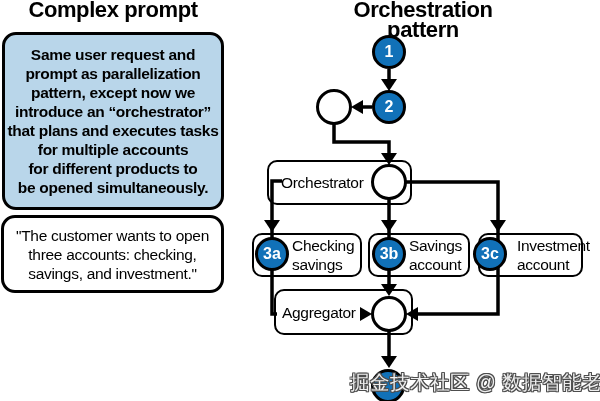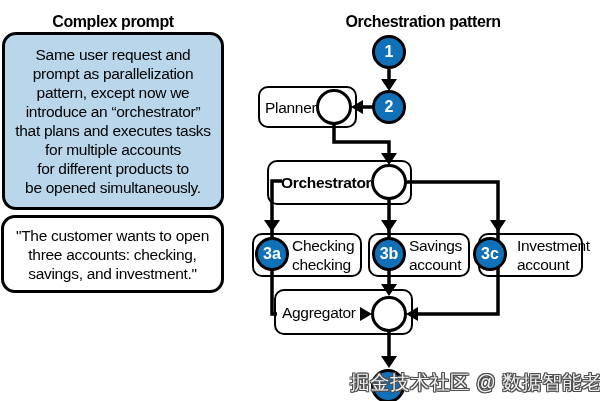--- a/index.html
+++ b/index.html
@@ -6,41 +6,41 @@
     --blue:#1171b8;
     --infobg:#b9d6ea;
     --ink:#000;
   }
   html,body{margin:0;padding:0;background:#fff;}
   .page{
     position:relative;width:600px;height:401px;background:#fff;overflow:hidden;
     font-family:"Liberation Sans",sans-serif;color:var(--ink);
   }
   .title{
-    position:absolute;top:12px;font-weight:bold;font-size:16px;line-height:20px;
+    position:absolute;top:0;font-weight:bold;font-size:22px;line-height:20px;
     text-align:center;letter-spacing:-0.4px;
   }
   .title.left{left:2px;width:222px;}
   .title.right{left:318px;width:210px;}
   .big-box{
     position:absolute;box-sizing:border-box;border:3px solid var(--ink);
     border-radius:14px;display:flex;align-items:center;justify-content:center;
     text-align:center;white-space:pre-line;font-size:15.5px;line-height:19px;
     letter-spacing:-0.3px;
   }
-  .info-box{left:2px;top:32px;width:222px;height:178px;background:var(--infobg);}
+  .info-box{left:2px;top:32px;width:222px;height:178px;background:var(--infobg);font-weight:bold;}
   .quote-box{left:1px;top:215px;width:223px;height:78px;background:#fff;}
   .nodebox{
     position:absolute;box-sizing:border-box;border:2.4px solid var(--ink);
     border-radius:10px;background:#fff;display:flex;align-items:center;
     font-size:15.5px;letter-spacing:-0.3px;z-index:1;
   }
   .nodebox .lbl{white-space:pre-line;line-height:19px;}
   .planner{left:258px;top:86px;width:99px;height:42px;padding-left:5px;}
-  .orchestrator{left:267px;top:160px;width:145px;height:45px;padding-left:12px;font-weight:bold;}
+  .orchestrator{left:267px;top:160px;width:145px;height:45px;padding-left:12px;}
   .aggregator{left:274px;top:289px;width:139px;height:46px;padding-left:6px;}
   .checking{left:252px;top:233px;width:110px;height:44px;}
   .checking .lbl{margin-left:38px;}
   .savings{left:368px;top:233px;width:102px;height:44px;}
   .savings .lbl{margin-left:39px;}
   .investment{left:478px;top:233px;width:105px;height:44px;}
   .investment .lbl{margin-left:37px;}
   .wires{position:absolute;left:0;top:0;z-index:2;pointer-events:none;}
   .circle{
     position:absolute;box-sizing:border-box;border:3px solid var(--ink);
@@ -78,29 +78,26 @@
 be opened simultaneously.</div>
   </div>
   <div class="big-box quote-box">
     <div>"The customer wants to open
 three accounts: checking,
 savings, and investment."</div>
   </div>
 
   <div class="title right">Orchestration pattern</div>
 
-  <div class="nodebox planner">
-    <span class="lbl">Planner</span>
-  </div>
   <div class="nodebox orchestrator">
     <span class="lbl">Orchestrator</span>
   </div>
   <div class="nodebox checking">
     <span class="lbl">Checking
-checking</span>
+savings</span>
   </div>
   <div class="nodebox savings">
     <span class="lbl">Savings
 account</span>
   </div>
   <div class="nodebox investment">
     <span class="lbl">Investment
 account</span>
   </div>
   <div class="nodebox aggregator">

